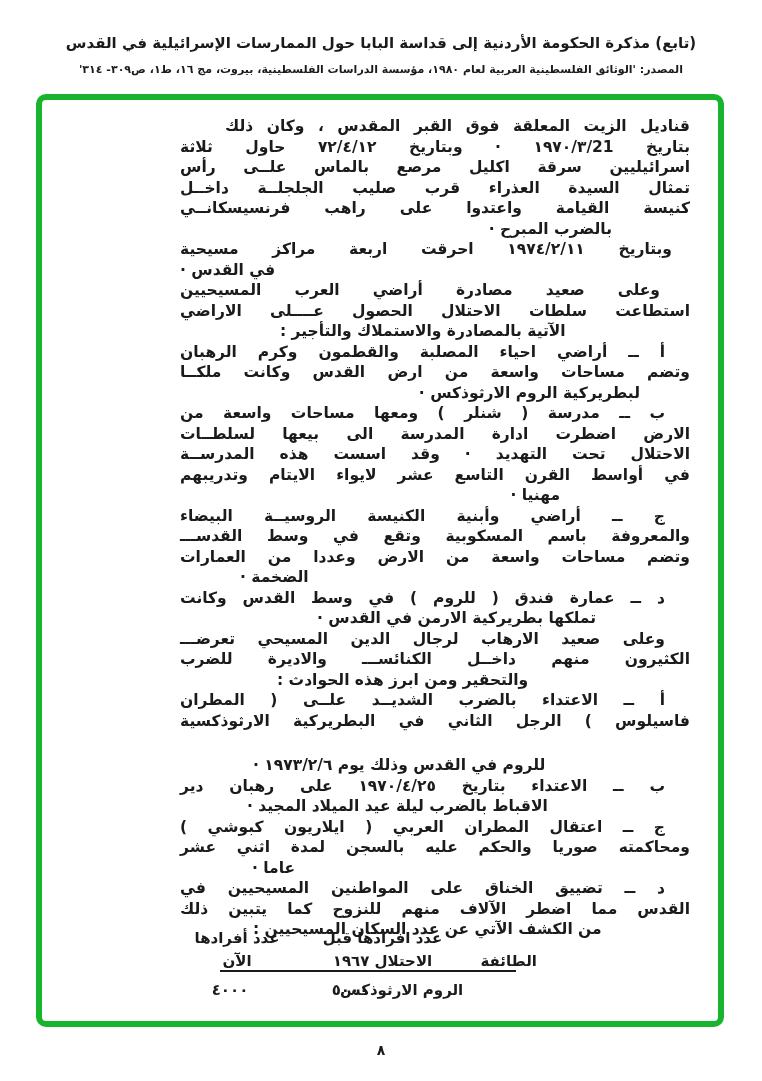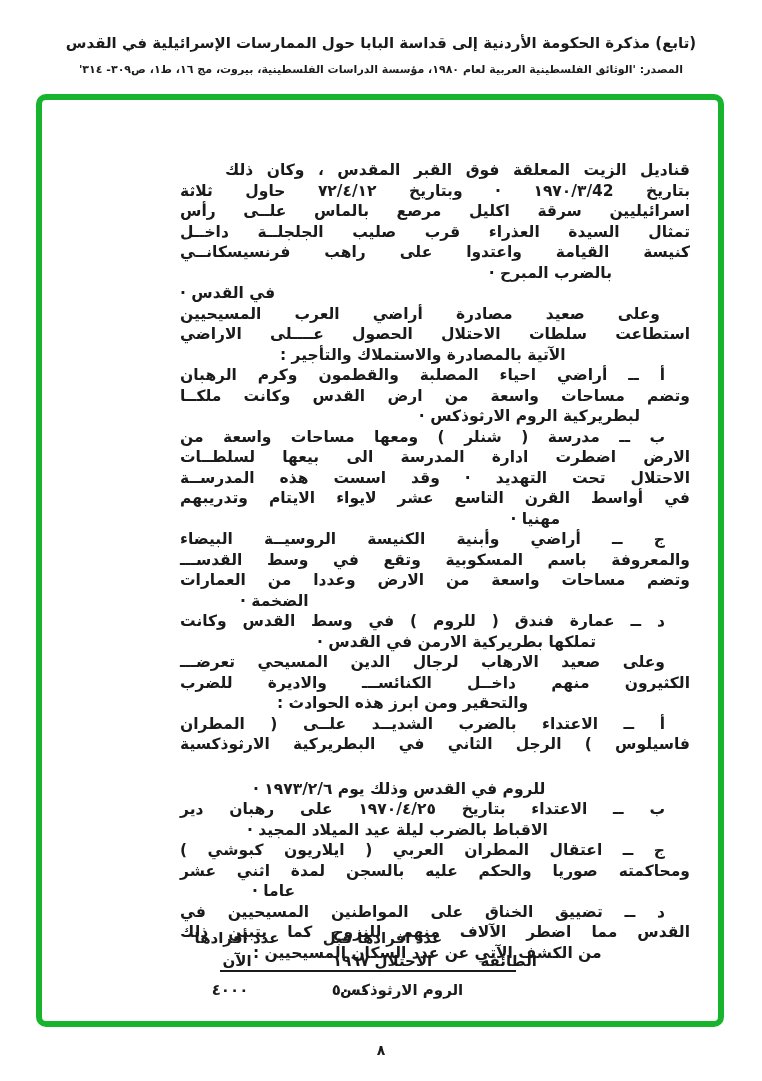--- a/index.html
+++ b/index.html
@@ -45,26 +45,27 @@
 
 <div class="page">
 
   <div class="doc-title">(تابع)  مذكرة الحكومة الأردنية إلى قداسة البابا حول الممارسات الإسرائيلية في القدس</div>
 
   <div class="doc-source">المصدر: 'الوثائق الفلسطينية العربية لعام ١٩٨٠،  مؤسسة الدراسات الفلسطينية، بيروت، مج ١٦، ط١، ص٣٠٩- ٣١٤'</div>
 
   <div class="green-box"></div>
 
   <div class="body-text">
-      <div class="ln j" style="padding-left: 45px; margin-top: 44px;">قناديل الزيت المعلقة فوق القبر المقدس ، وكان ذلك</div>
-      <div class="ln j">بتاريخ ١٩٧٠/٣/42 · وبتاريخ ٧٢/٤/١٢ حاول ثلاثة</div>
+      <div class="ln j" style="padding-left: 45px;">قناديل الزيت المعلقة فوق القبر المقدس ، وكان ذلك</div>
+      <div class="ln j">بتاريخ ١٩٧٠/٣/21 · وبتاريخ ٧٢/٤/١٢ حاول ثلاثة</div>
       <div class="ln j">اسرائيليين سرقة اكليل مرصع بالماس علــى رأس</div>
       <div class="ln j">تمثال السيدة العذراء قرب صليب الجلجلــة داخــل</div>
       <div class="ln j">كنيسة القيامة واعتدوا على راهب فرنسيسكانــي</div>
       <div class="ln r" style="padding-right: 78px;">بالضرب المبرح ·</div>
+      <div class="ln j" style="padding-right: 18px;">وبتاريخ ١٩٧٤/٢/١١ احرقت اربعة مراكز مسيحية</div>
       <div class="ln l">في القدس ·</div>
       <div class="ln j" style="padding-right: 30px;">وعلى صعيد مصادرة أراضي العرب المسيحيين</div>
       <div class="ln j">استطاعت سلطات الاحتلال الحصول عــــلى الاراضي</div>
       <div class="ln l" style="padding-left: 100px;">الآتية بالمصادرة والاستملاك والتأجير :</div>
       <div class="ln j" style="padding-right: 25px;">أ ــ أراضي احياء المصلبة والقطمون وكرم الرهبان</div>
       <div class="ln j">وتضم مساحات واسعة من ارض القدس وكانت ملكــا</div>
       <div class="ln r" style="padding-right: 50px;">لبطريركية الروم الارثوذكس ·</div>
       <div class="ln j" style="padding-right: 25px;">ب ــ مدرسة ( شنلر ) ومعها مساحات واسعة من</div>
       <div class="ln j">الارض اضطرت ادارة المدرسة الى بيعها لسلطــات</div>
       <div class="ln j">الاحتلال تحت التهديد · وقد اسست هذه المدرســة</div>

